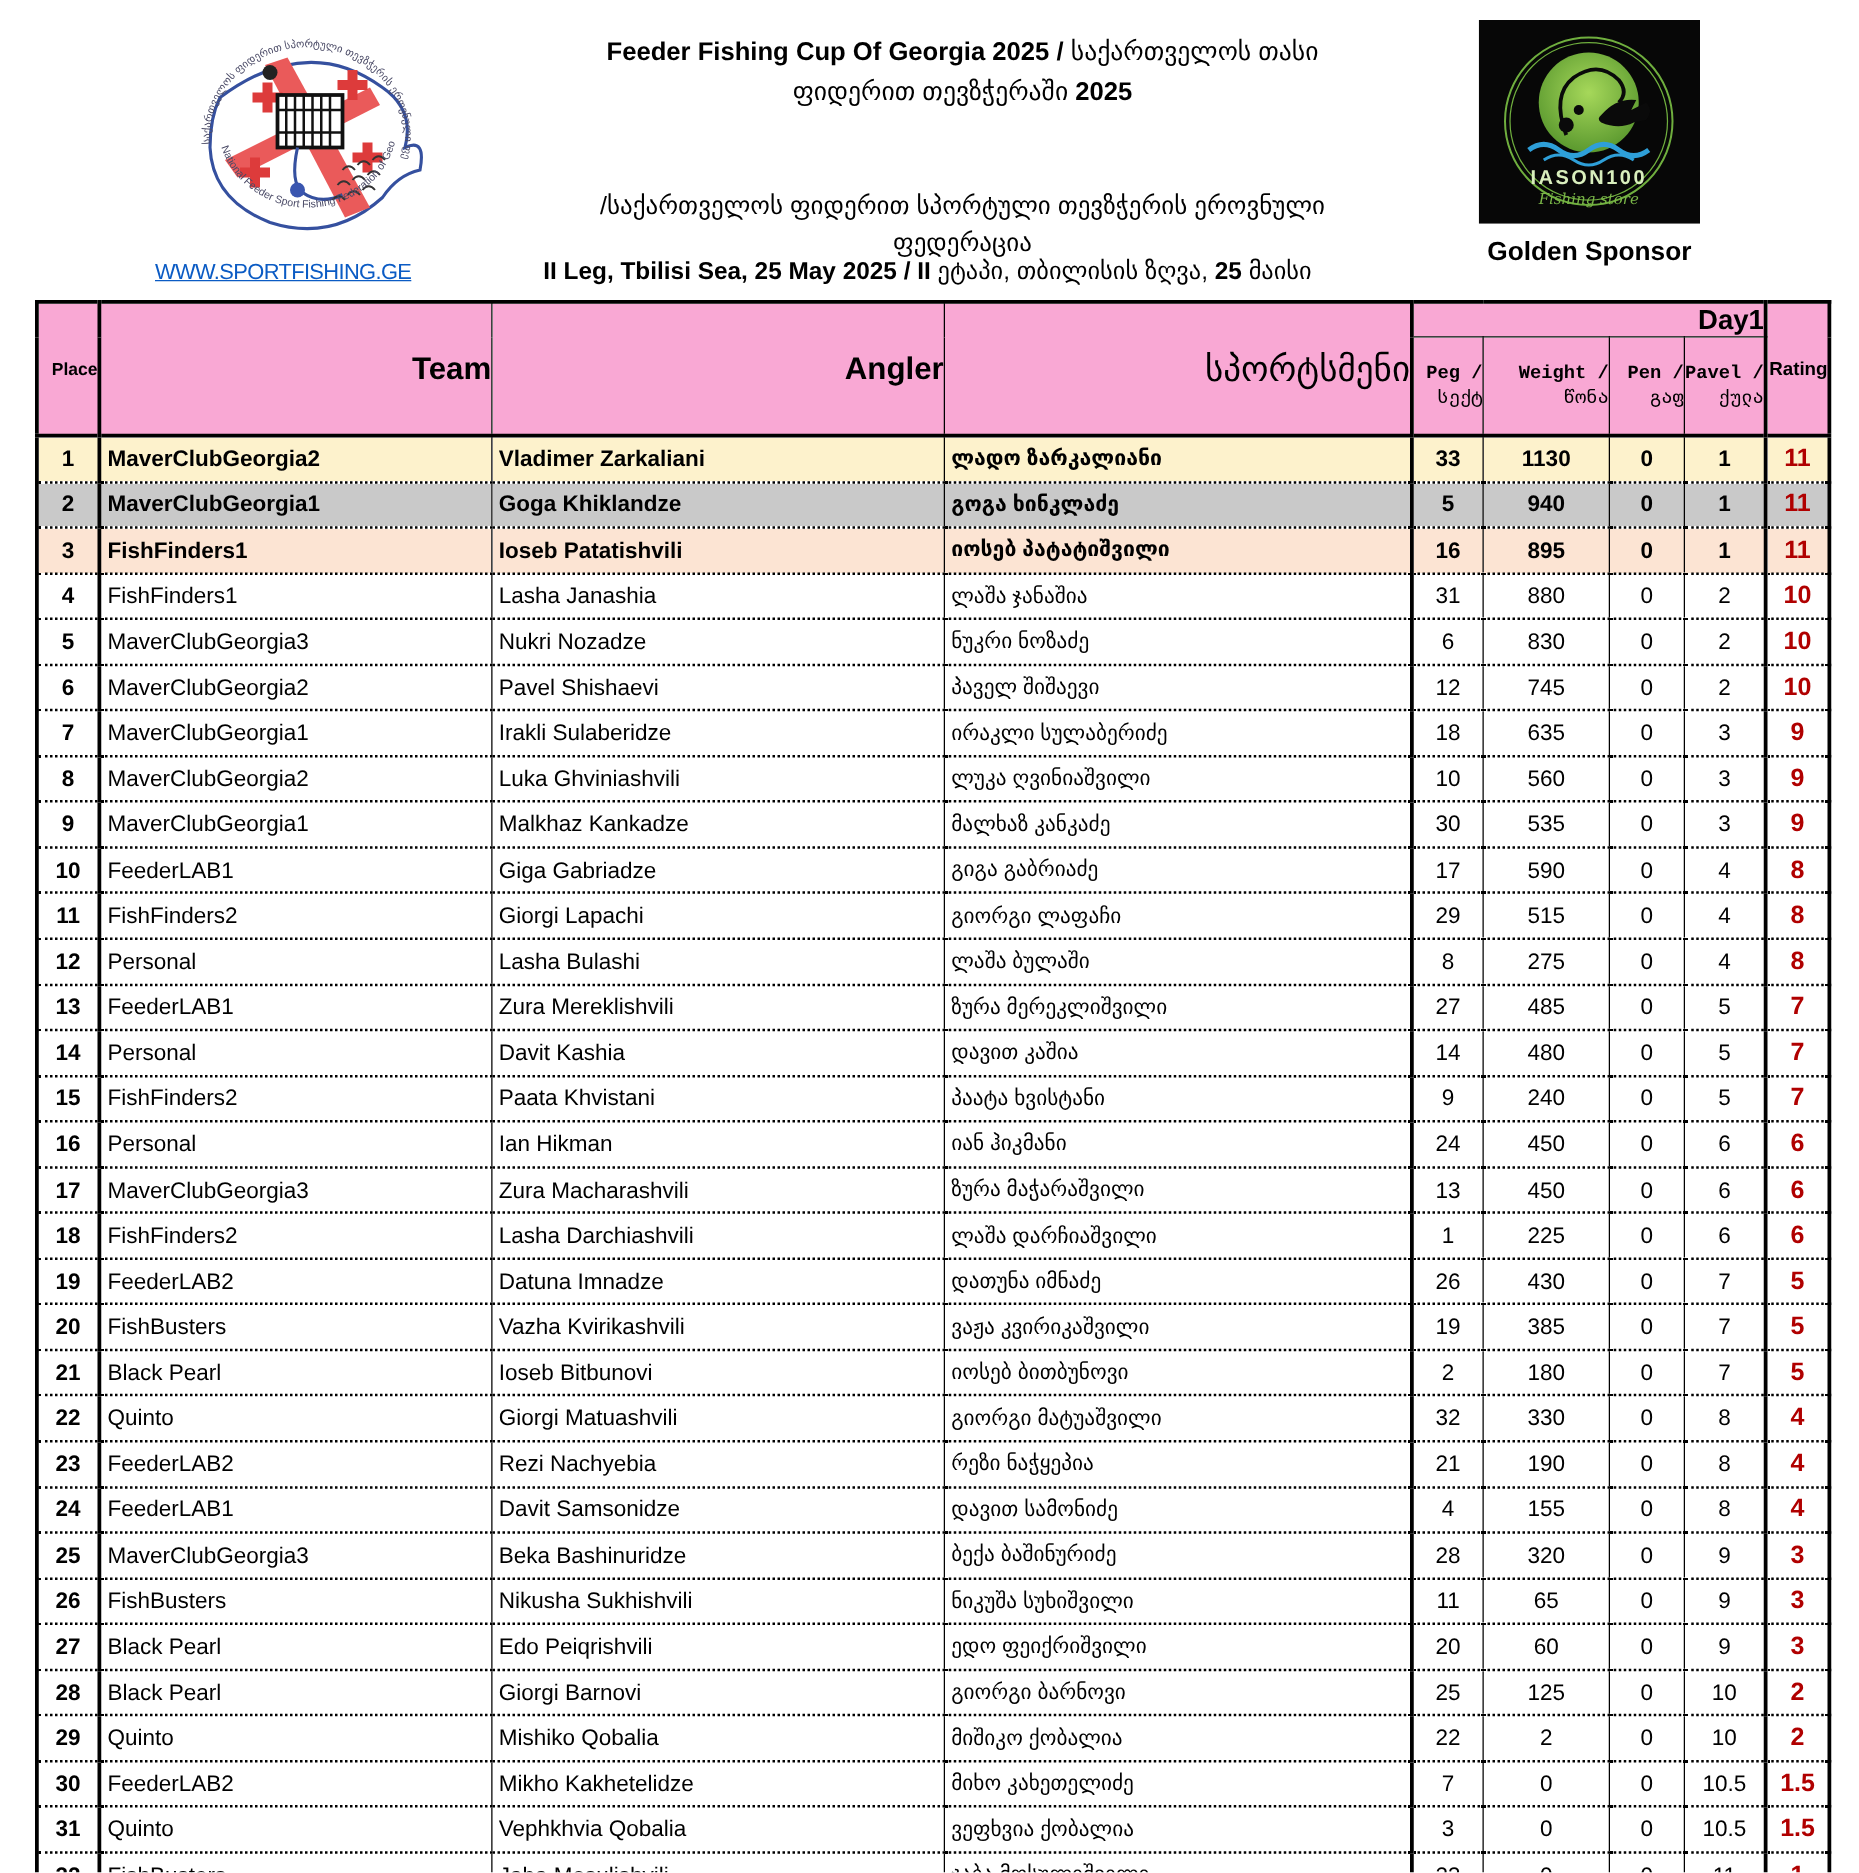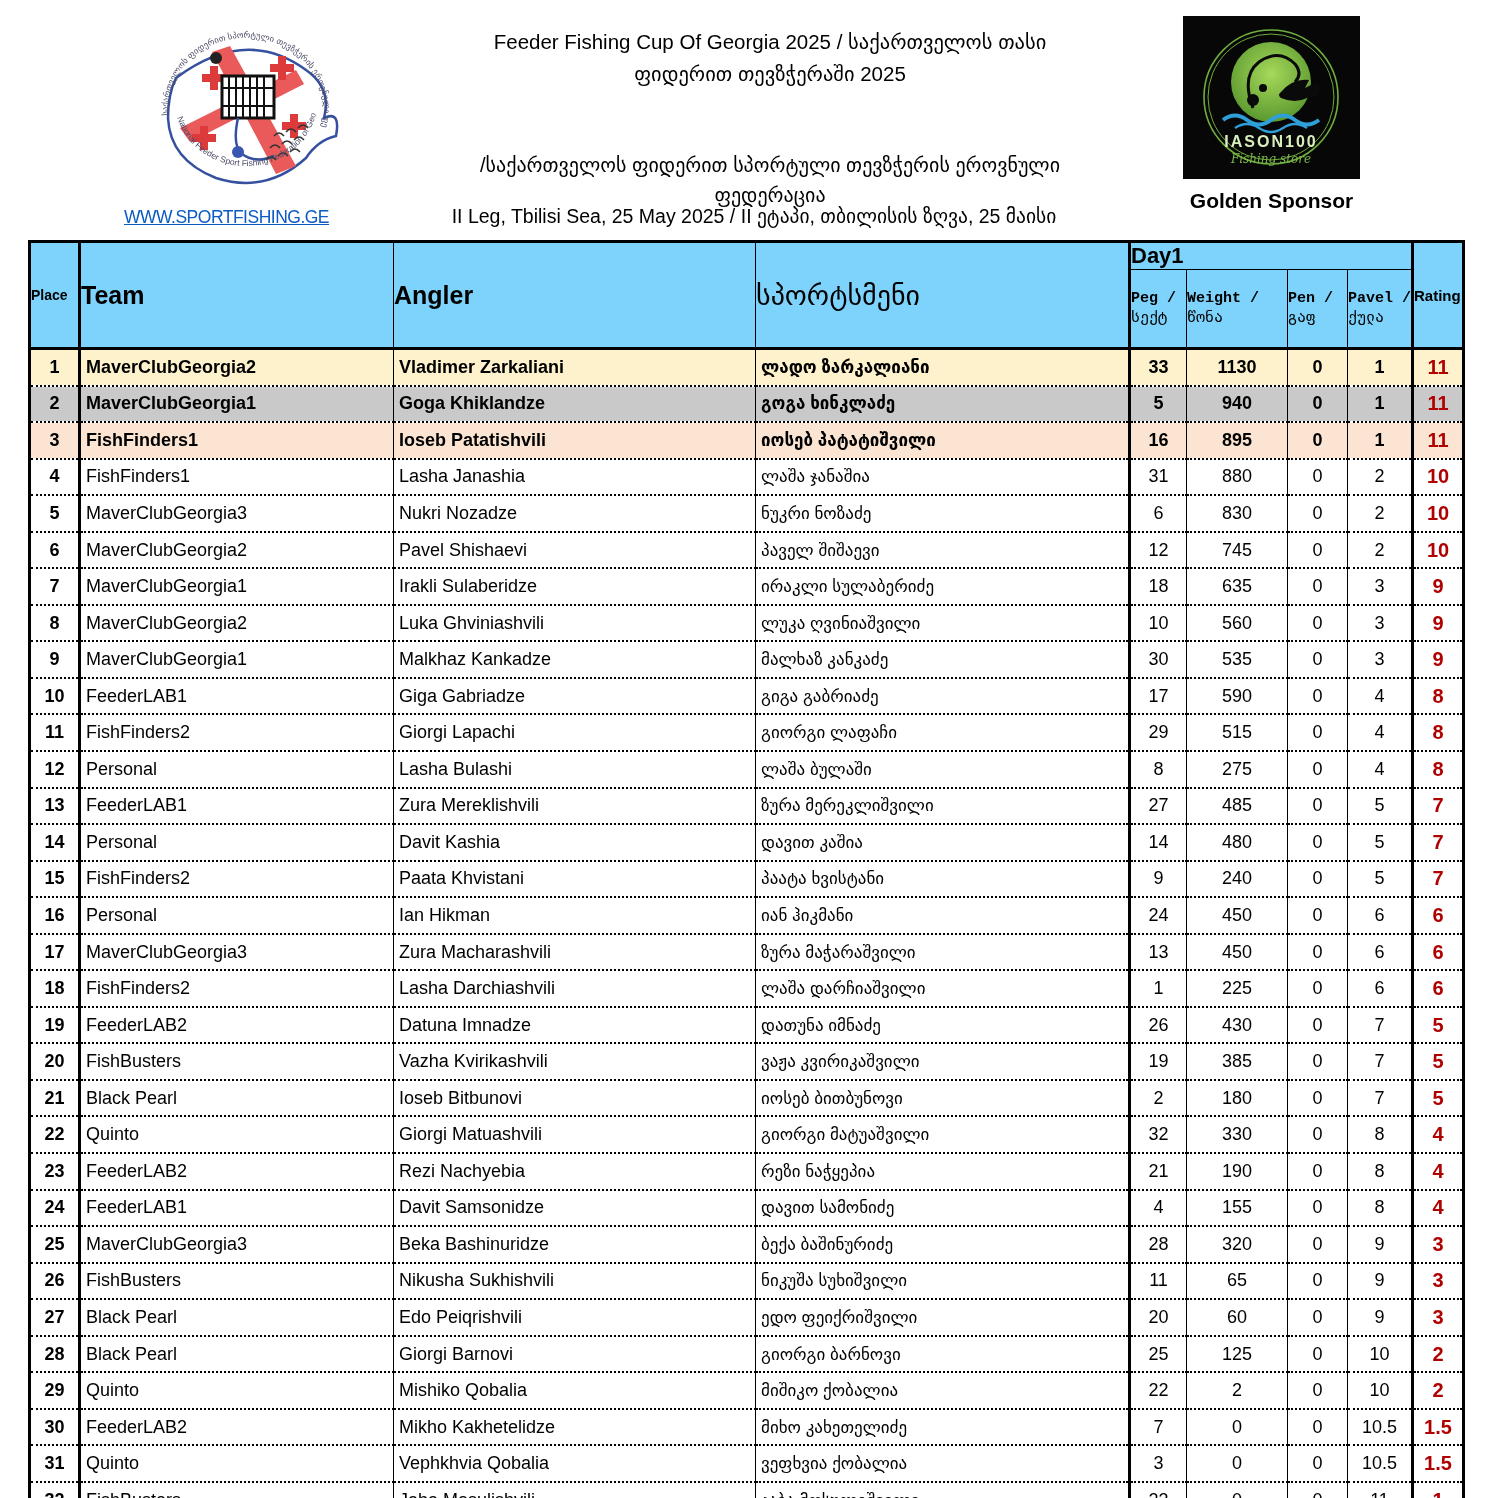--- a/index.html
+++ b/index.html
@@ -8,32 +8,32 @@
   .page{position:relative;width:1487px;height:1498px;overflow:hidden;background:#fff;}
 
   
   .fed-logo{position:absolute;left:146px;top:18px;}
   .site-link{position:absolute;left:124px;top:207px;font-size:17.5px;letter-spacing:-0.5px;
              color:#0b5bc4;text-decoration:underline;cursor:pointer;white-space:nowrap;}
   .titles{position:absolute;left:390px;top:26px;width:760px;text-align:center;}
   .titles p{margin:0;}
   .t1{font-size:20.5px;line-height:1.55;margin-bottom:30px !important;}
   .t2{font-size:20px;line-height:1.5;}
-  .lat{font-weight:normal;}
+  .lat{font-weight:bold;}
   .geo{font-weight:normal;}
-  .leg-line{position:absolute;left:359px;top:205px;width:790px;text-align:center;
+  .leg-line{position:absolute;left:347px;top:205px;width:790px;text-align:center;
             font-size:19.5px;white-space:nowrap;}
   .sponsor{position:absolute;left:1183px;top:16px;width:200px;}
   .sponsor-label{margin-top:6px;width:177px;text-align:center;font-weight:bold;font-size:21px;}
 
   
   table.results{position:absolute;left:28px;top:240px;border-collapse:collapse;
                 table-layout:fixed;border:3px solid #000;background:#fff;}
   table.results th,table.results td{overflow:hidden;white-space:nowrap;}
-  thead th{background:#7dd3fc;border-left:1px solid #000;text-align:left;
+  thead th{background:#f9a8d4;border-left:1px solid #000;text-align:right;
            vertical-align:middle;padding:0;}
   thead{border-bottom:3px solid #000;}
   tr.hrow1{height:28px;}
   tr.hrow2 th{height:77px;font-family:Liberation Mono, monospace;}
   .h-place{font-size:14px;font-weight:bold;}
   .h-team,.h-angler{font-size:25px;font-weight:bold;}
   .h-sport{font-size:28px;font-weight:normal;}
   .h-day1{font-size:22px;font-weight:bold;border-bottom:1px solid #000;}
   .h-sub .en{font-weight:bold;font-size:15px;display:block;line-height:1.4;}
   .h-sub .ka{font-weight:normal;font-size:15px;display:block;line-height:1.3;}

